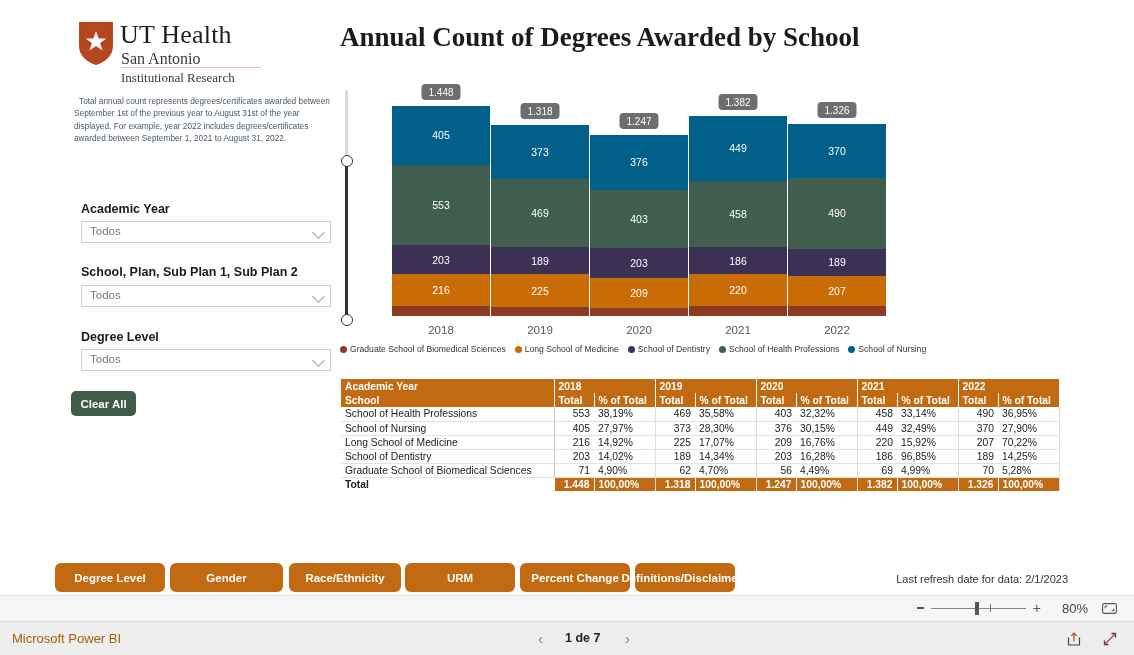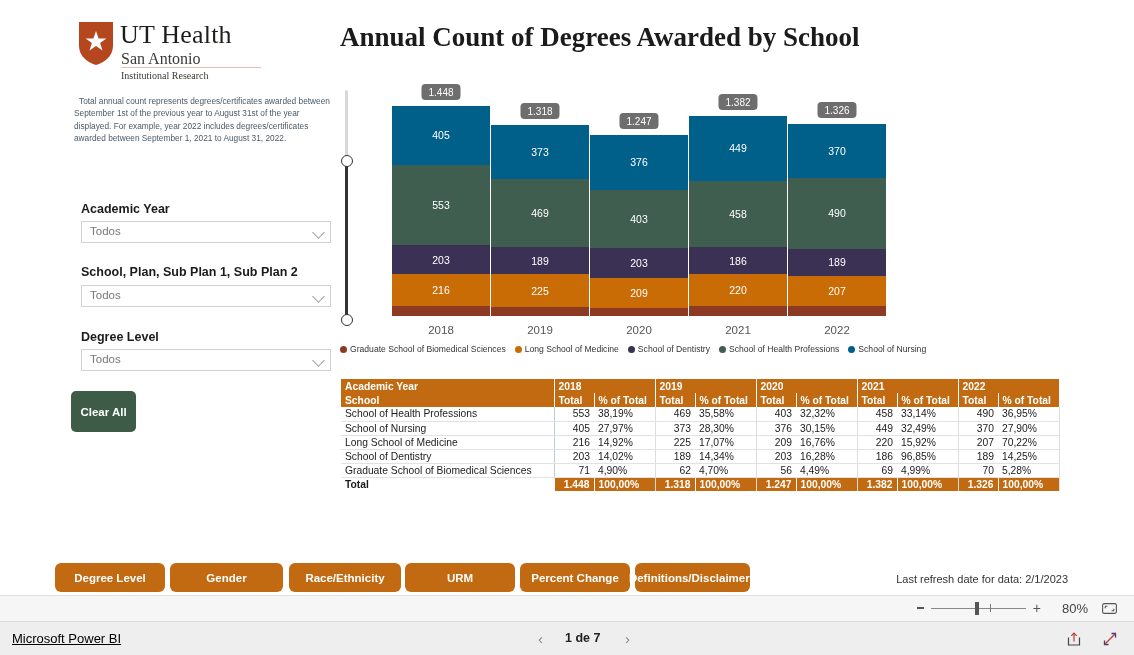--- a/index.html
+++ b/index.html
@@ -27,21 +27,21 @@
   }
   .logo-sub {
     position: absolute; left: 43px; top: 30px;
     font-family: "Liberation Serif", serif;
     font-size: 16px; color: #3a3a38;
   }
   .logo-rule { position: absolute; left: 43px; top: 47px; width: 140px; height: 1px; background: #e8bfae; }
   .logo-sub2 {
     position: absolute; left: 43px; top: 50px;
     font-family: "Liberation Serif", serif;
-    font-size: 10px; color: #3a3a38; text-align: center;
+    font-size: 13px; color: #3a3a38; text-align: center;
   }
 
   .note {
     position: absolute; left: 58px; top: 95px; width: 262px;
     font-size: 8.3px; line-height: 12.3px; color: #4a5a68;
     text-indent: 5px;
   }
 
   .filter-label {
     position: absolute; left: 65px;
@@ -57,21 +57,21 @@
   }
   .chev {
     position: absolute; right: 7px; top: 6px;
     width: 9px; height: 9px;
     border-right: 1.4px solid #9b9b9b; border-bottom: 1.4px solid #9b9b9b;
     transform: rotate(45deg);
   }
 
   .clear-btn {
     position: absolute; left: 55px; top: 391px;
-    width: 65px; height: 41px; border-radius: 5px;
+    width: 65px; height: 25px; border-radius: 5px;
     background: #3d5b47; color: #fff;
     font-size: 11.5px; font-weight: bold;
     display: flex; align-items: center; justify-content: center;
     border: none; cursor: pointer;
     font-family: "Liberation Sans", sans-serif;
   }
 
   
   .title {
     position: absolute; left: 340px; top: 22px;
@@ -163,21 +163,21 @@
   .zb-fit { position: absolute; right: 17px; top: 7px; width: 15px; height: 11px; }
 
   
   .footer {
     position: absolute; left: 0; top: 621px;
     width: 1134px; height: 34px;
     background: #eeeeee; border-top: 1px solid #dcdcdc;
   }
   .pbi-link {
     position: absolute; left: 12px; top: 9px;
-    font-size: 13px; color: #000000; text-decoration: underline; cursor: pointer;
+    font-size: 13px; color: #a16207; cursor: pointer;
   }
   .pg-prev { position: absolute; left: 538px; top: 8px; font-size: 15px; color: #888; cursor: pointer; }
   .pg-txt  { position: absolute; left: 565px; top: 9px; font-size: 12.5px; color: #222; font-weight: bold; }
   .pg-next { position: absolute; left: 625px; top: 8px; font-size: 15px; color: #888; cursor: pointer; }
   .f-icon { position: absolute; top: 9px; width: 16px; height: 16px; cursor: pointer; }
 </style>
 </head>
 <body>
 
 <div class="report">
@@ -413,21 +413,21 @@
         </tr>
       </tbody>
   </table>
 
   <div id="navbtns">
       <button class="navbtn" style="left: 55px; width: 110px;">Degree Level</button>
       <button class="navbtn" style="left: 170px; width: 113px;">Gender</button>
       <button class="navbtn" style="left: 289px; width: 112px;">Race/Ethnicity</button>
       <button class="navbtn" style="left: 405px; width: 110px;">URM</button>
       <button class="navbtn" style="left: 520px; width: 110px;">Percent Change</button>
-      <button class="navbtn" style="left: 635px; width: 115px;">Definitions/Disclaimers</button>
+      <button class="navbtn" style="left: 635px; width: 100px;">Definitions/Disclaimers</button>
     </div>
 
   <div class="refresh">Last refresh date for data: 2/1/2023</div>
 </div>
 
 <div class="zoombar">
   <div class="zb-minus"></div>
   <div class="zb-track"></div>
   <div class="zb-thumb"></div>
   <div class="zb-tick"></div>

